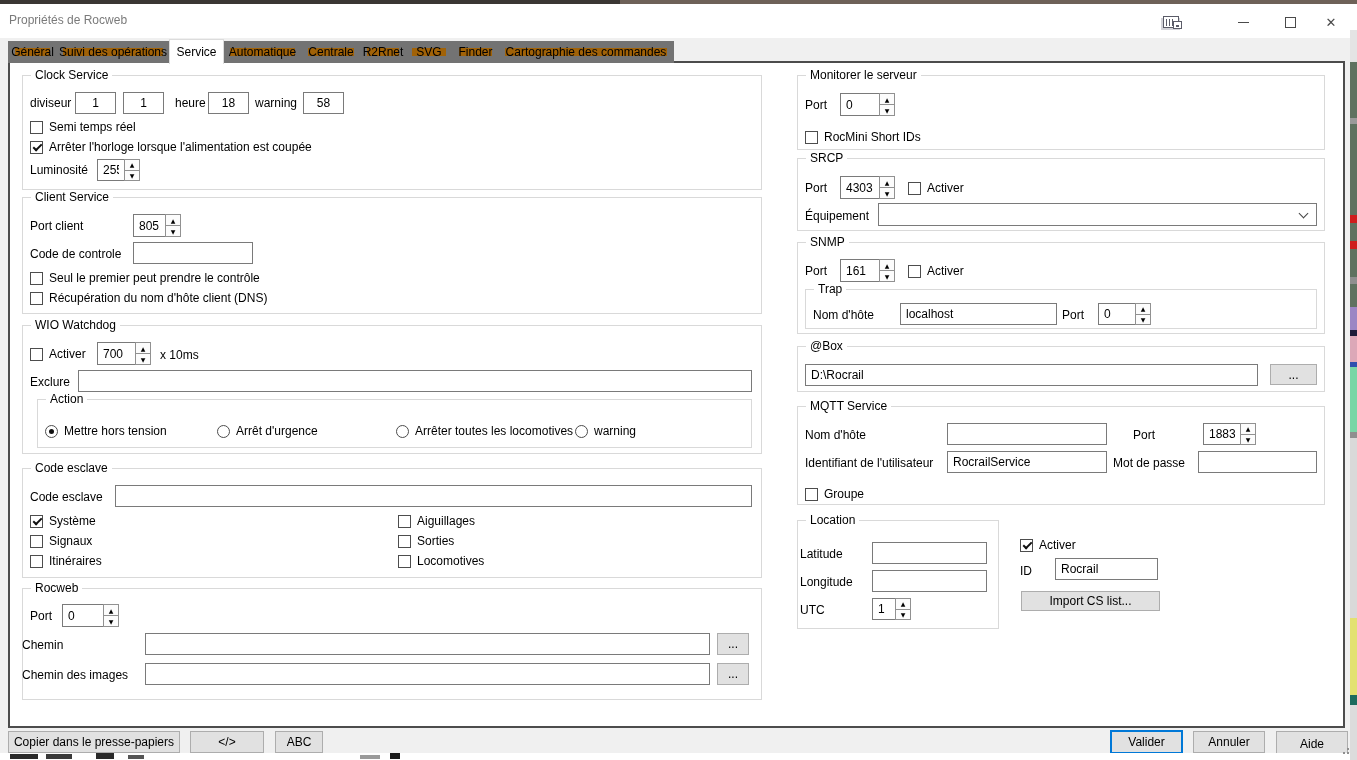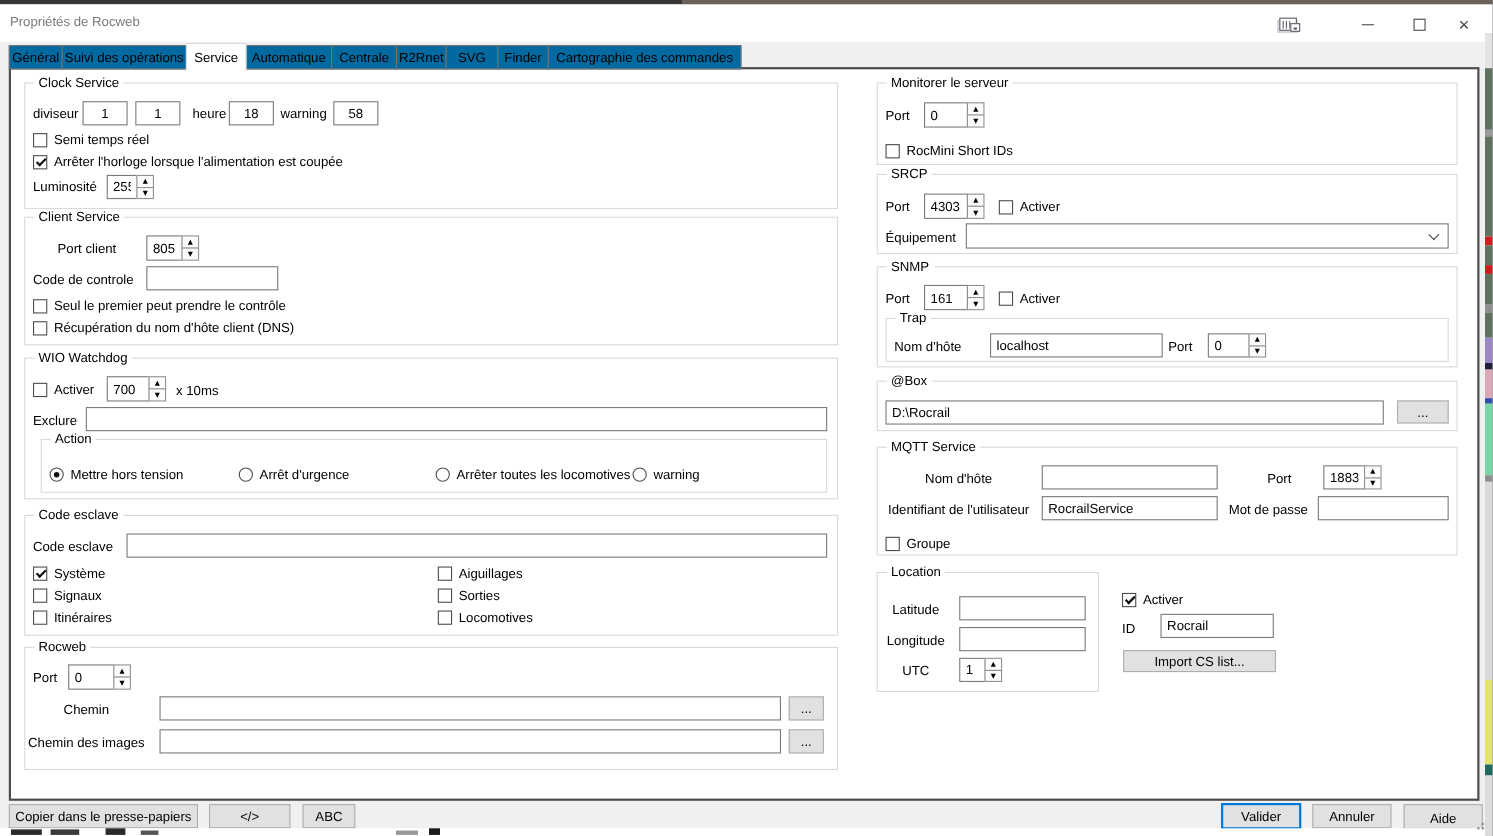--- a/index.html
+++ b/index.html
@@ -23,35 +23,35 @@
   .kbicon { position: absolute; left: 1163px; top: 12px; width: 19px; height: 13px; }
   .kb-shadow { position: absolute; left: -2px; top: 2px; width: 19px; height: 12px; background: #d3d3d8; }
   .kb-main { position: absolute; left: 0; top: 0; width: 16px; height: 12px; border: 1px solid #5b5c68; background: #fff; }
   .kb-bar { position: absolute; top: 2px; width: 1px; height: 7px; background: #5b5c68; }
   .kb-sub { position: absolute; right: 0; bottom: 0; width: 9px; height: 8px; border: 1px solid #5b5c68; background: #fff; }
   .kb-dot { position: absolute; left: 2px; top: 3px; width: 3px; height: 2px; background: #5b5c68; }
   
   .tabs { position: absolute; left: 8px; top: 39px; display: flex; z-index: 6; }
   .tab {
     height: 22px; margin-top: 2px; margin-left: -1px;
-    border: 1px solid #737373; background: #0369a1;
+    border: 7px solid #737373; background: #a16207;
     display: flex; align-items: center; justify-content: center; white-space: nowrap;
   }
   .tab:first-child { margin-left: 0; }
   .tab.active {
     height: 25px; margin-top: 0; background: #fff;
     border: 1px solid #dcdcdc; border-bottom: none; position: relative; z-index: 7;
   }
   
   .panel { position: absolute; left: 8px; top: 61px; width: 1337px; height: 667px; background: #fff; border: 2px solid #4c4c4c; z-index: 1; }
   
   .grp { position: absolute; border: 1px solid #d9d9d9; background: #fff; z-index: 2; }
   .legend { position: absolute; top: -8px; left: 8px; background: #fff; padding: 0 4px; white-space: nowrap; }
   .lb { position: absolute; white-space: nowrap; z-index: 3; }
-  .lbr { position: absolute; white-space: nowrap; text-align: center; z-index: 3; }
+  .lbr { position: absolute; white-space: nowrap; text-align: left; z-index: 3; }
   
   .ti { position: absolute; border: 1px solid #7a7a7a; background: #fff; font-family: inherit; font-size: 12px; color: #000; padding: 0 5px; outline: none; z-index: 3; }
   .num { text-align: center; padding: 0 2px; }
   
   .sp { position: absolute; display: flex; z-index: 3; }
   .sp input { border: 1px solid #7a7a7a; background: #fff; font-family: inherit; font-size: 12px; color: #000; padding: 0 5px; outline: none; height: 100%; }
   .sbtns { display: flex; flex-direction: column; width: 16px; margin-left: -1px; }
   .sb { flex: 1; border: 1px solid #919191; background: #fcfcfc; display: flex; align-items: center; justify-content: center; font-size: 6px; color: #000; font-family: "DejaVu Sans", sans-serif; }
   .sb + .sb { margin-top: -1px; }
   

